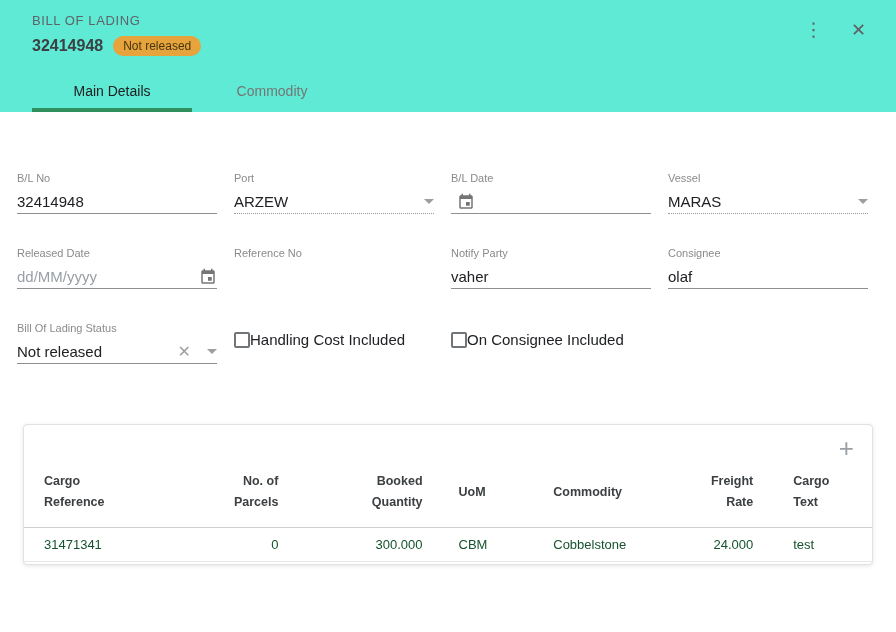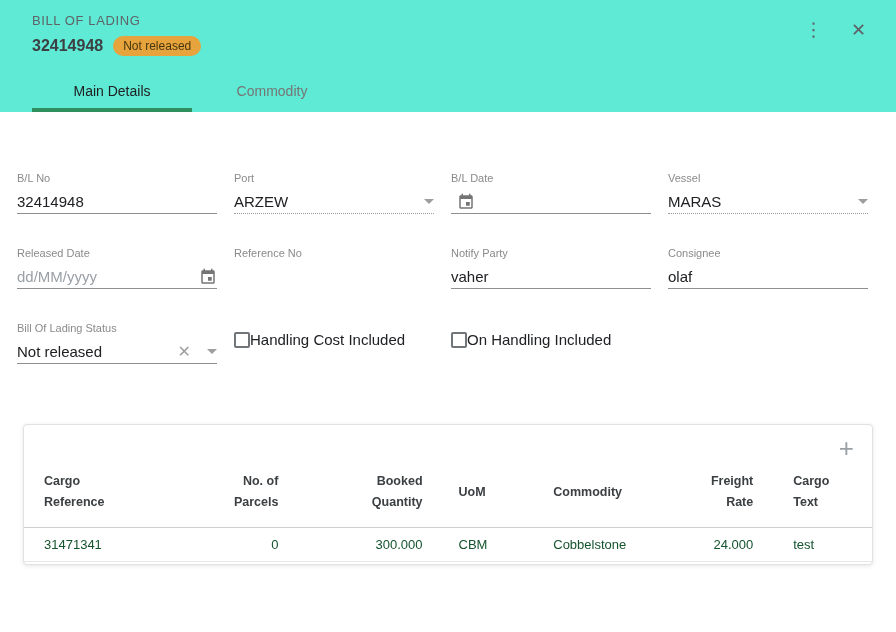--- a/index.html
+++ b/index.html
@@ -158,21 +158,21 @@
         </div>
       </div>
 
       <div class="checkbox-cell">
         <span class="checkbox-box"></span>
         <span class="checkbox-label">Handling Cost Included</span>
       </div>
 
       <div class="checkbox-cell">
         <span class="checkbox-box"></span>
-        <span class="checkbox-label">On Handling Included</span>
+        <span class="checkbox-label">On Consignee Included</span>
       </div>
 
       <div></div>
     </div>
   </div>
 
   <div class="card">
     <div class="card-toolbar">
       <span class="add-btn">+</span>
     </div>

